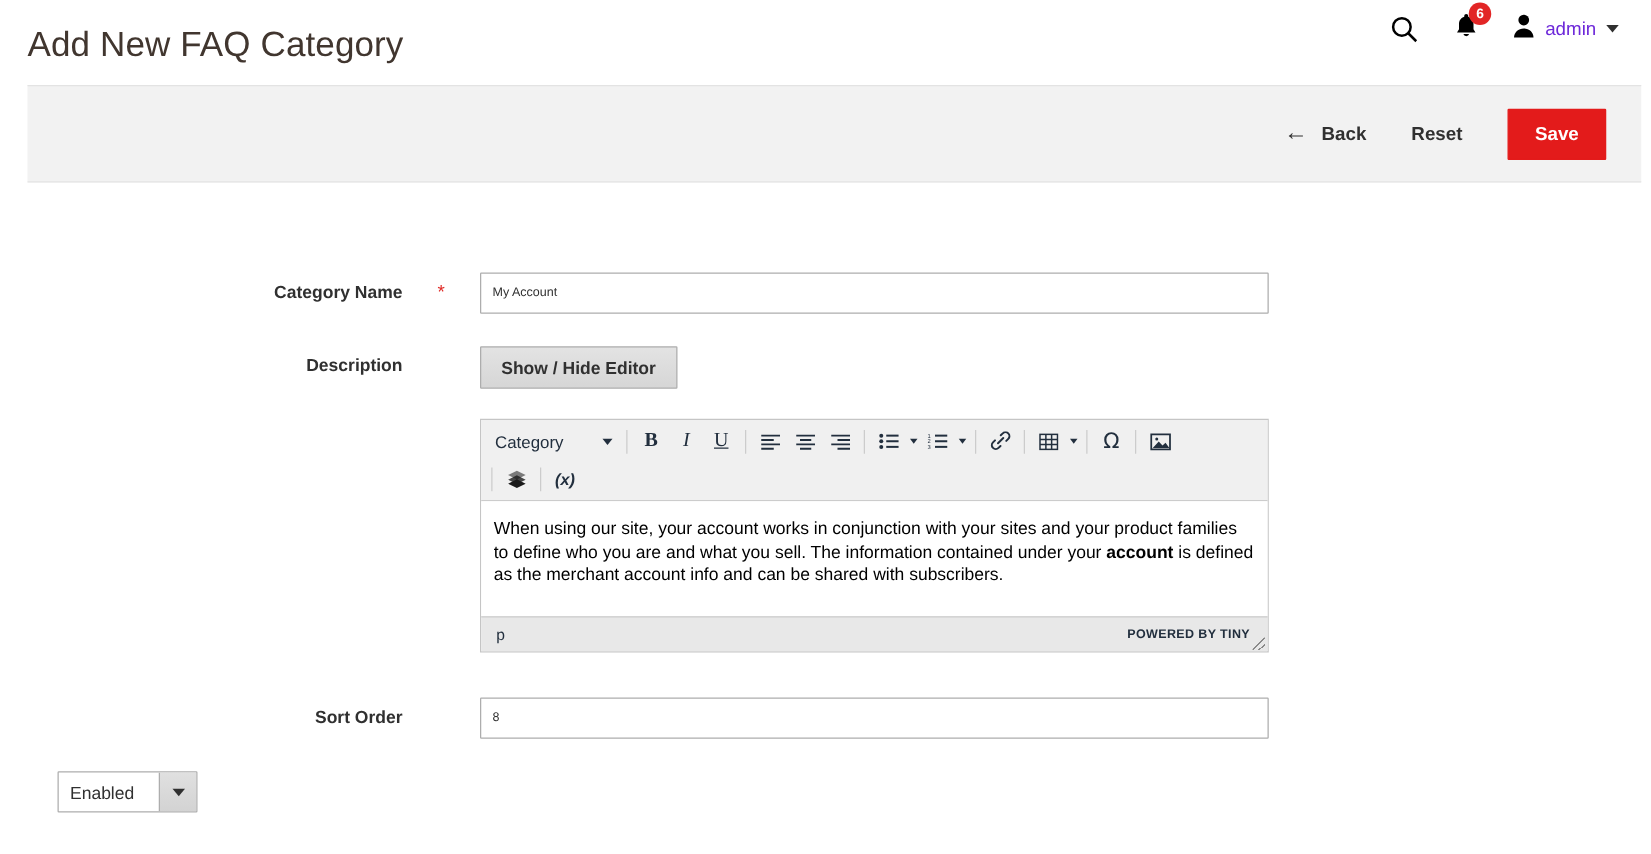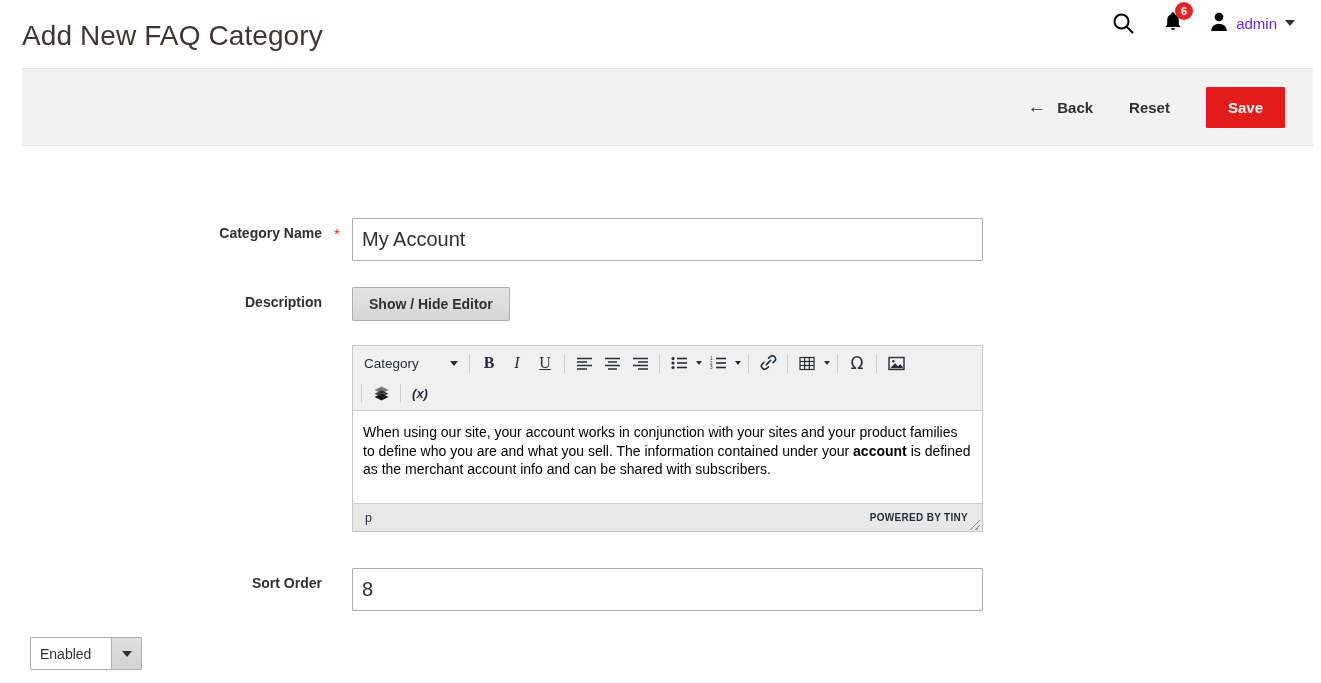--- a/index.html
+++ b/index.html
@@ -114,20 +114,21 @@
     margin-left: 18px;
     border-radius: 1px;
   }
 
   
   .form-area { padding-top: 72px; }
   .field-row {
     display: flex;
     align-items: flex-start;
     margin-bottom: 26px;
+    gap: 16px;
   }
   .field-label {
     width: 322px;
     text-align: right;
     font-size: 14px;
     font-weight: 700;
     color: #303030;
     padding-top: 7px;
     flex: none;
   }
@@ -137,25 +138,25 @@
     width: 30px;
     flex: none;
     text-align: center;
     padding-top: 7px;
     font-weight: 400;
   }
   .spacer-star { width: 30px; flex: none; }
   .field-control { flex: none; }
   .text-input {
     width: 631px;
-    height: 43px;
+    height: 33px;
     border: 1px solid #adadad;
     background: #fff;
     font-family: inherit;
-    font-size: 20px;
+    font-size: 10px;
     color: #303030;
     padding: 0 9px;
     border-radius: 1px;
     outline: none;
   }
 
   .showhide-btn {
     background: linear-gradient(#e3e3e3, #d6d6d6);
     background-color: #d9d9d9;
     border: 1px solid #adadad;

